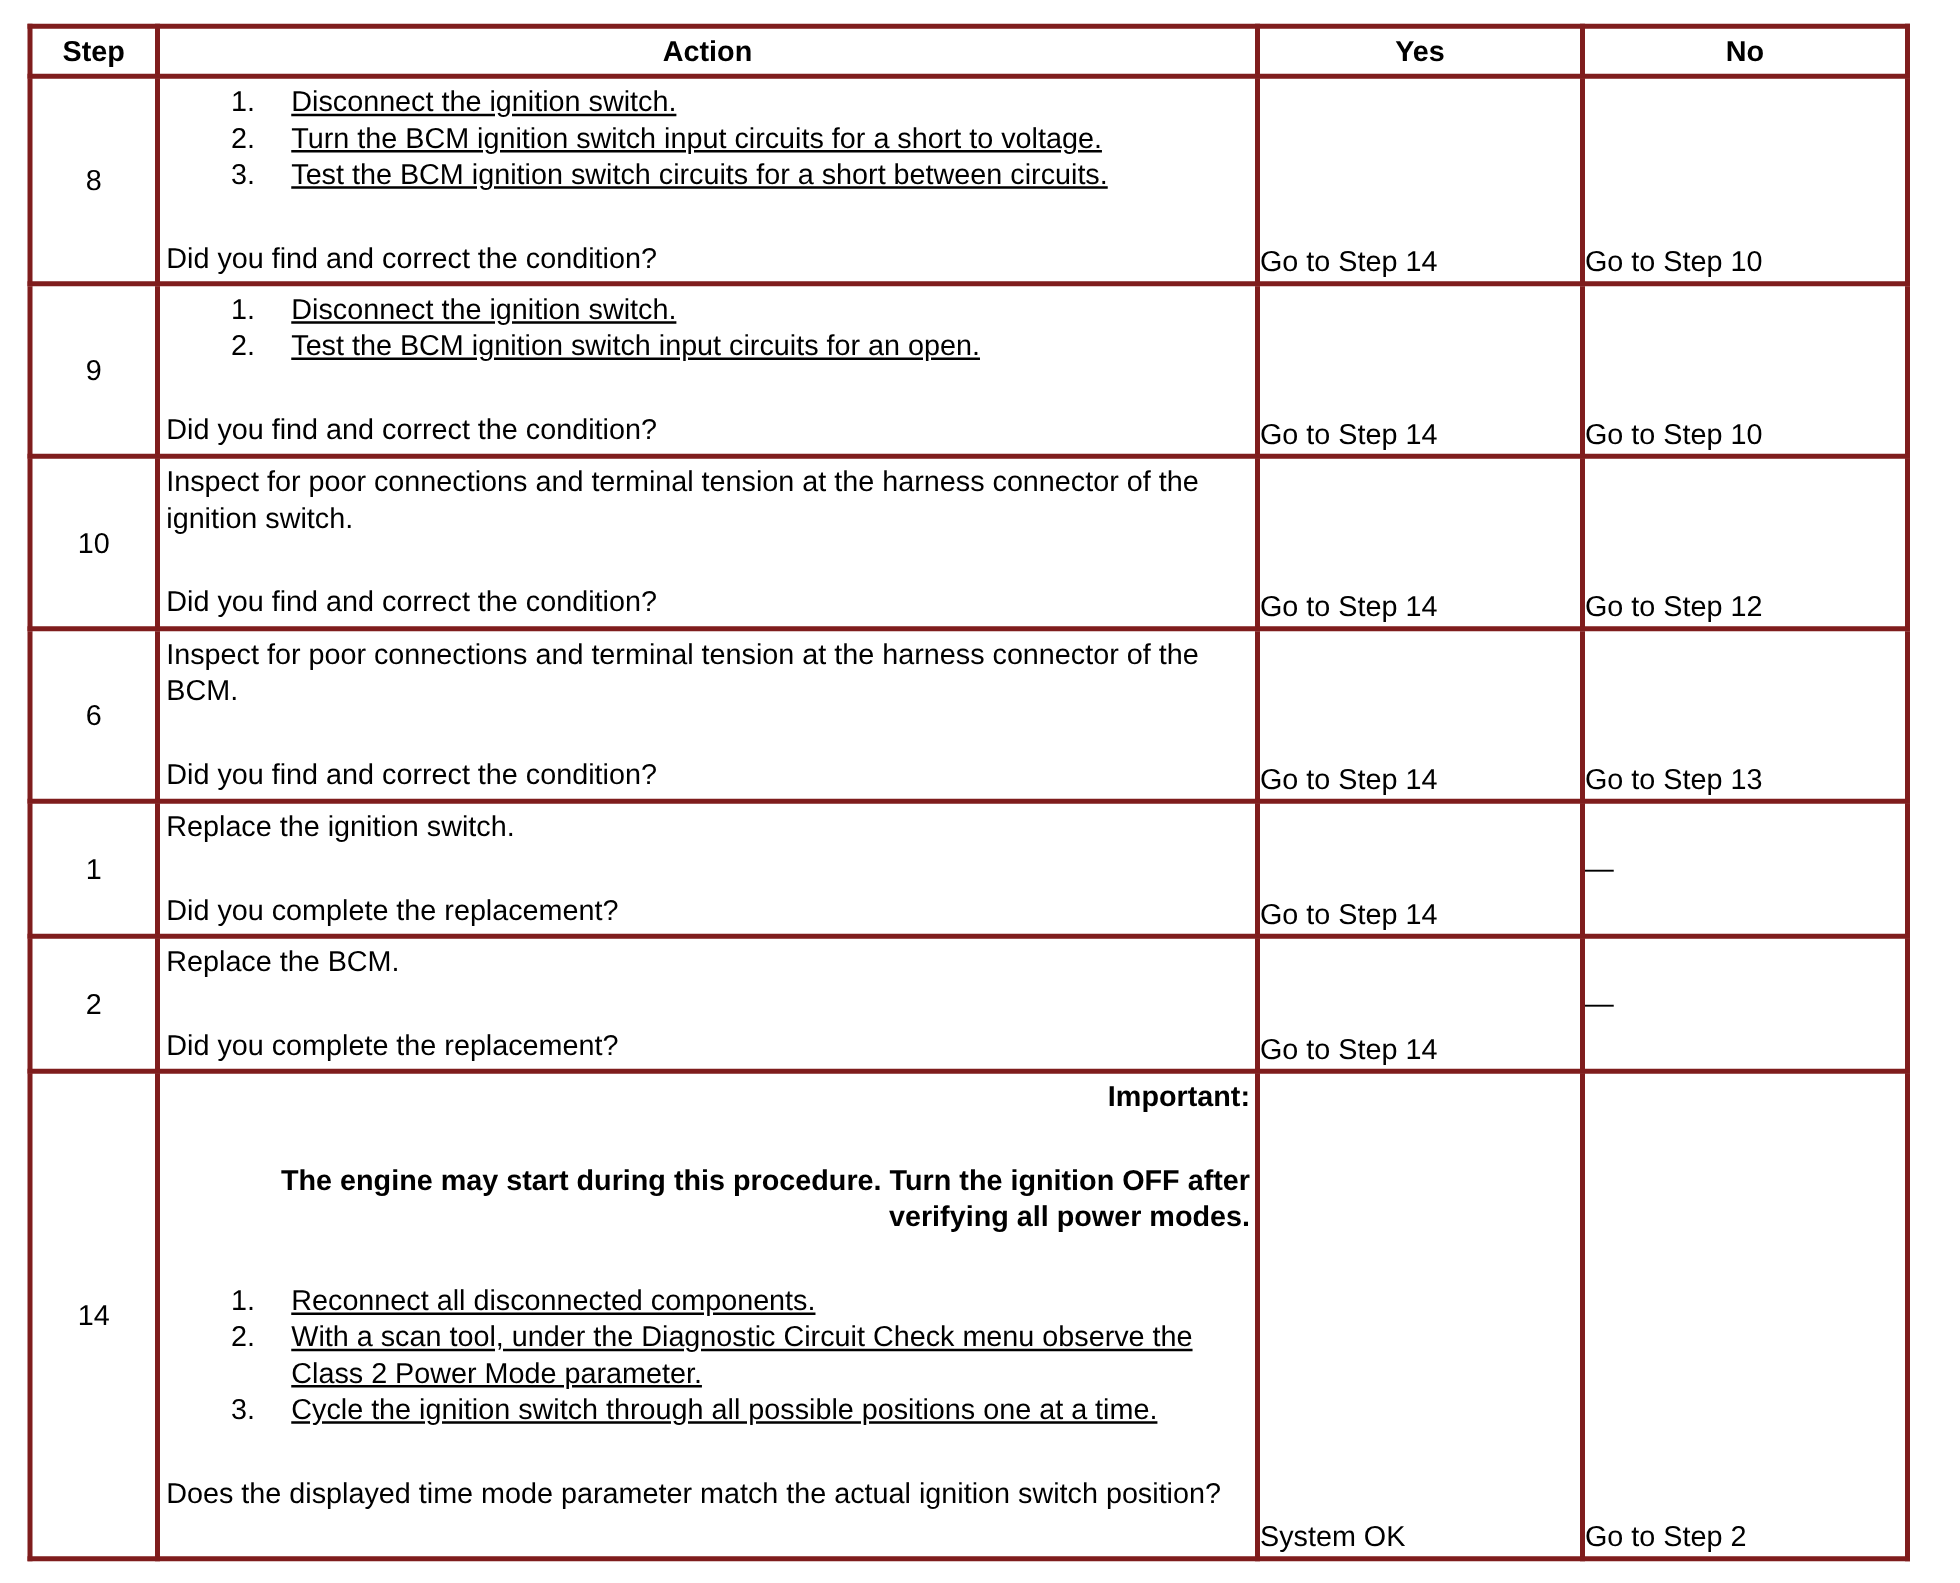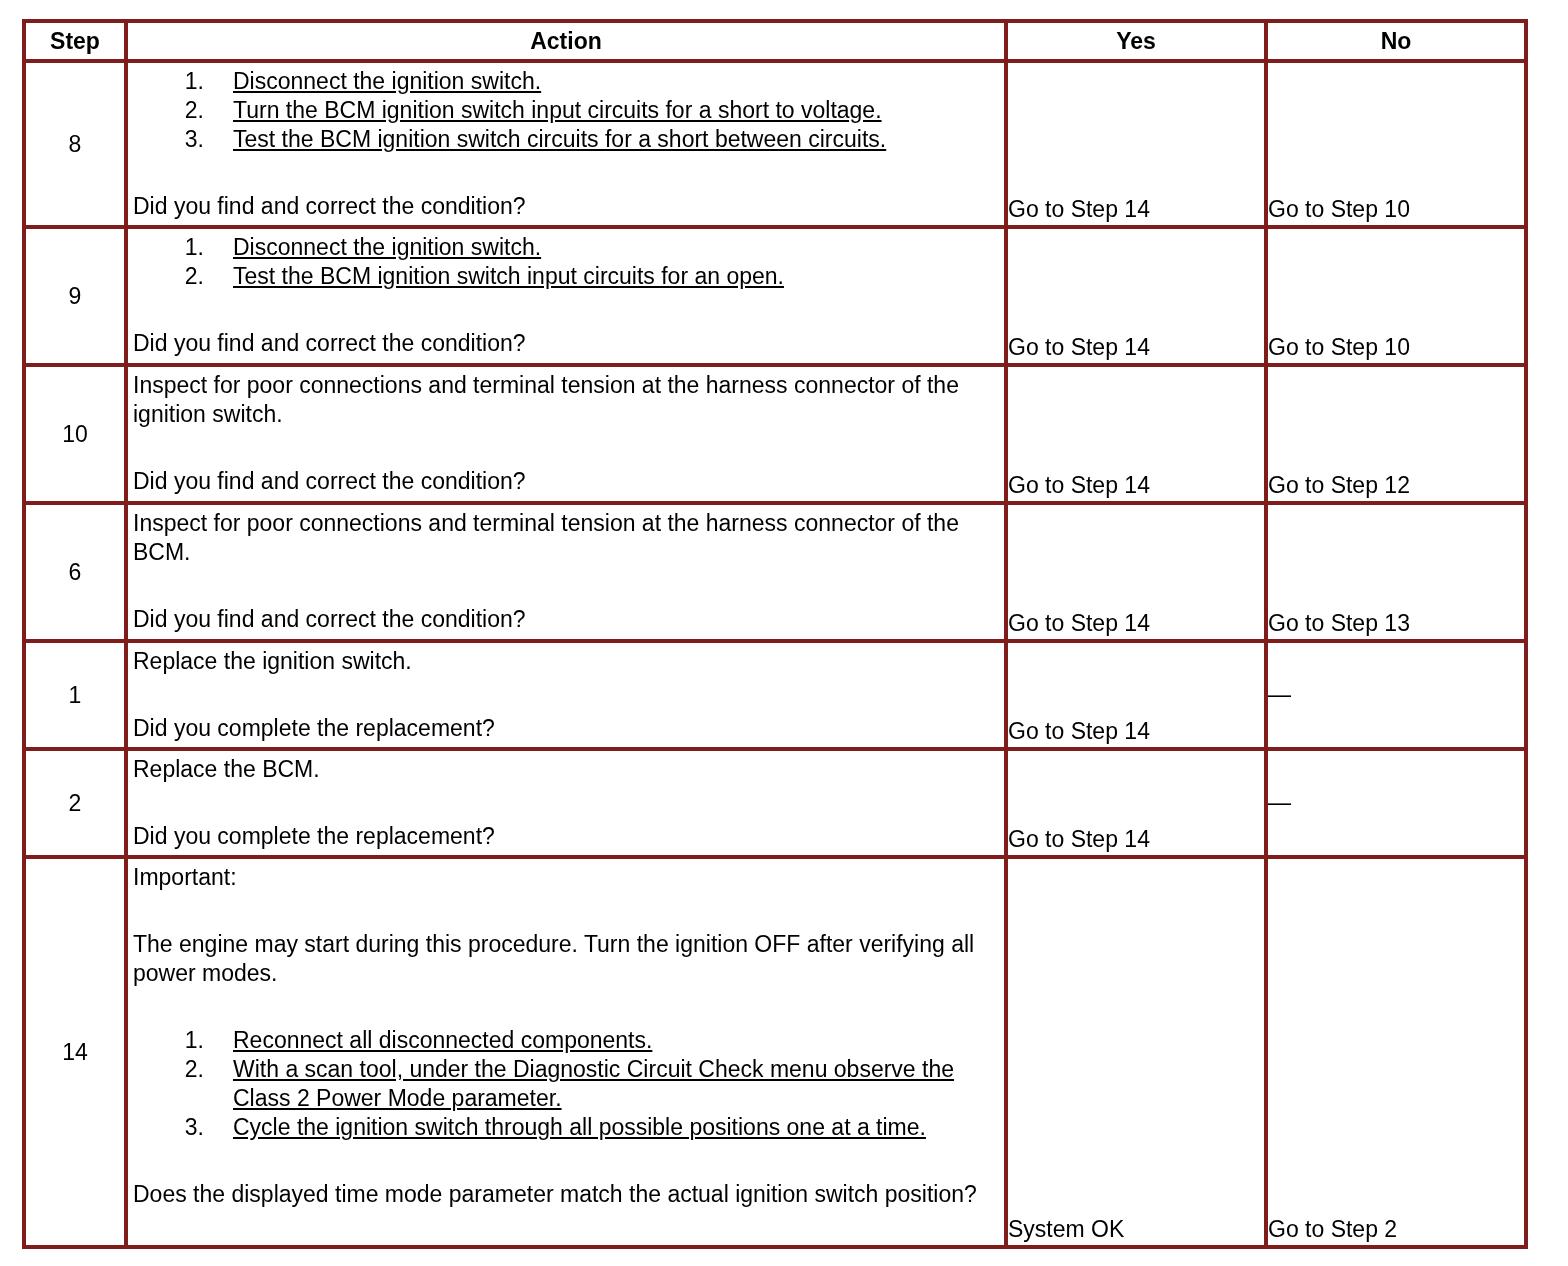--- a/index.html
+++ b/index.html
@@ -20,21 +20,21 @@
   col.c-no { width: 260px; }
   td.step { text-align: center; vertical-align: middle !important; }
   td.action { padding: 4px 4px 0 5px !important; line-height: 29px; }
   td.yes, td.no { vertical-align: bottom !important; line-height: 29px; padding-bottom: 1px !important; }
   td.no.dash { vertical-align: middle !important; }
   ol.steps { margin: 0; padding: 0; list-style: none; }
   ol.steps li { display: flex; }
   ol.steps li .num { width: 100px; text-align: right; padding-right: 29px; box-sizing: border-box; flex: none; margin-left: 0; }
   ol.steps li .txt { flex: 1; text-decoration: underline; }
   .gap2 { height: 38px; }
-  .bold { font-weight: normal; }
+  .bold { font-weight: bold; text-align: right; }
   .question { }
 </style>
 </head>
 <body>
 
 <table class="diag">
   <colgroup>
       <col class="c-step">
       <col class="c-action">
       <col class="c-yes">

